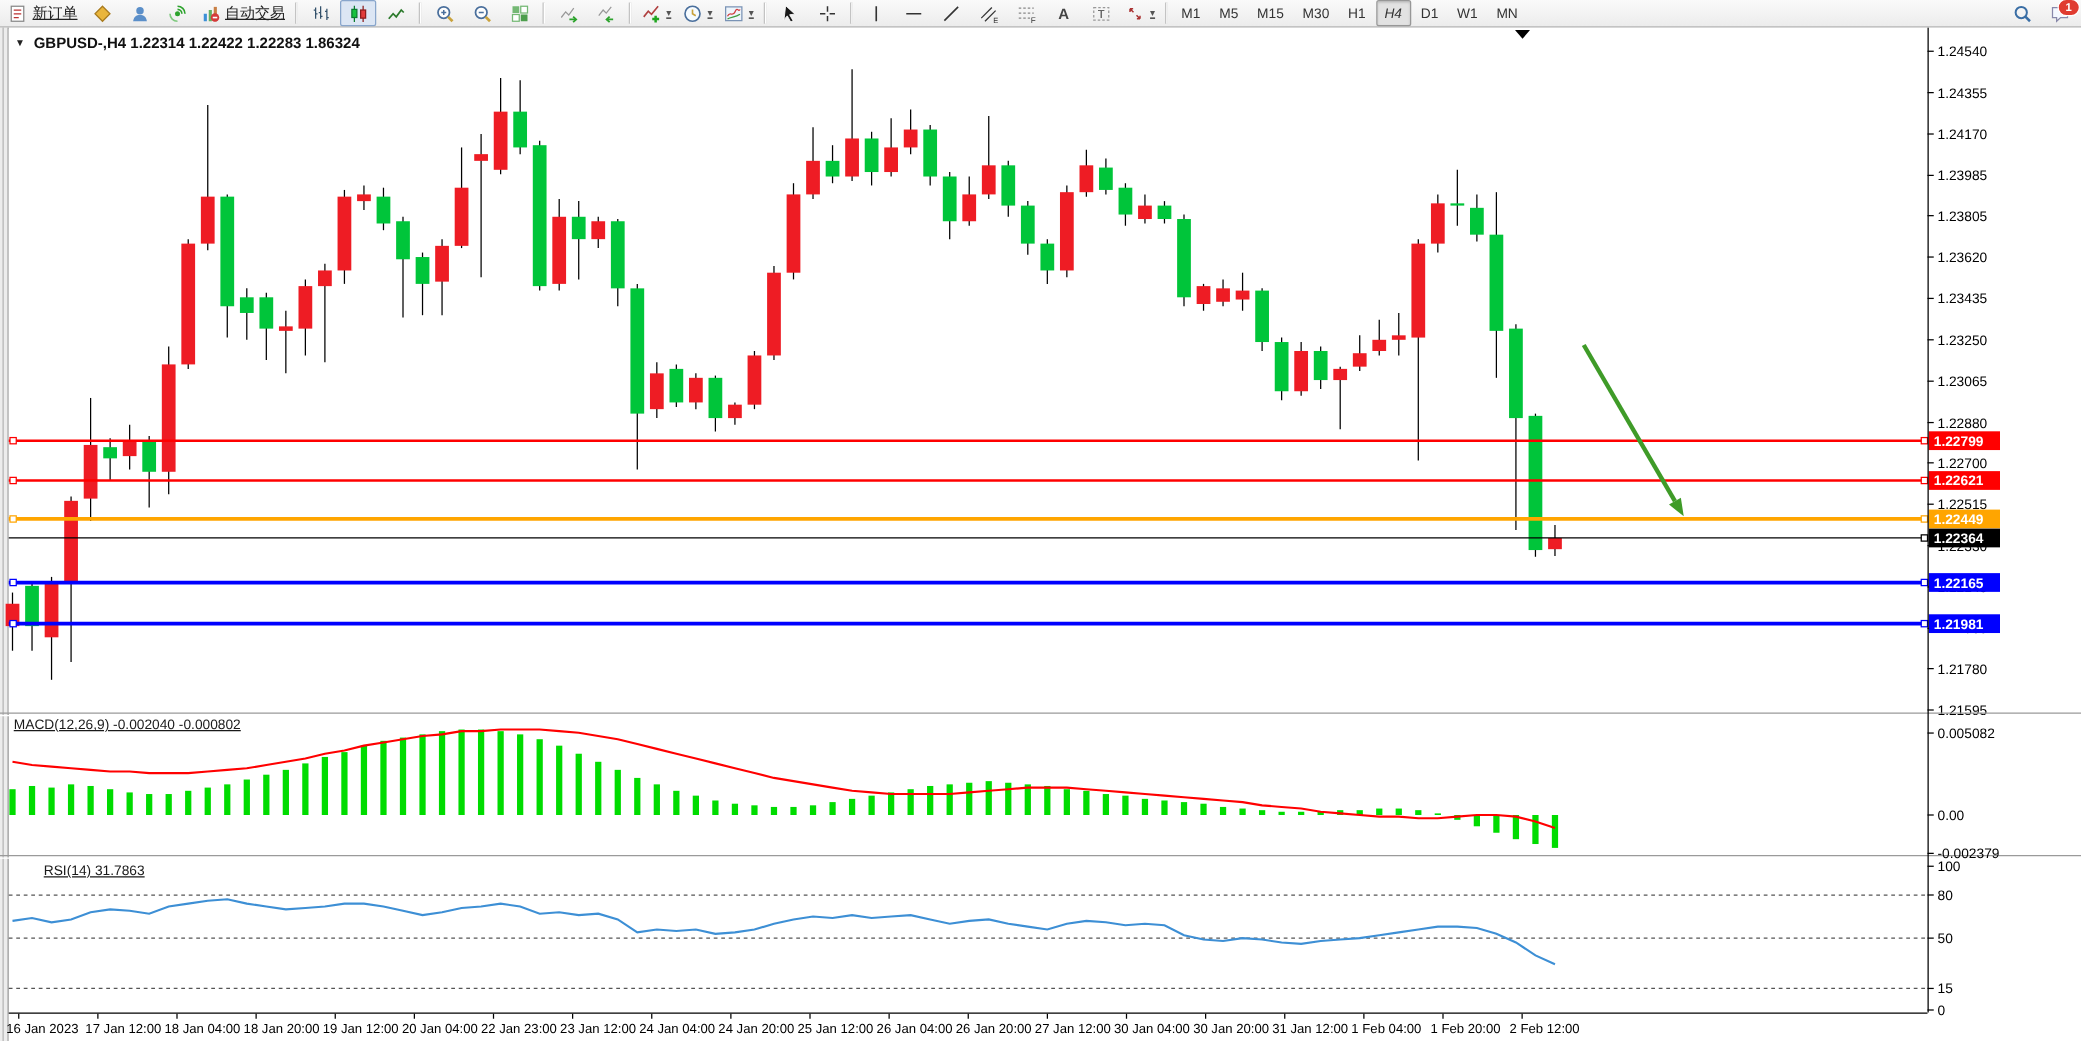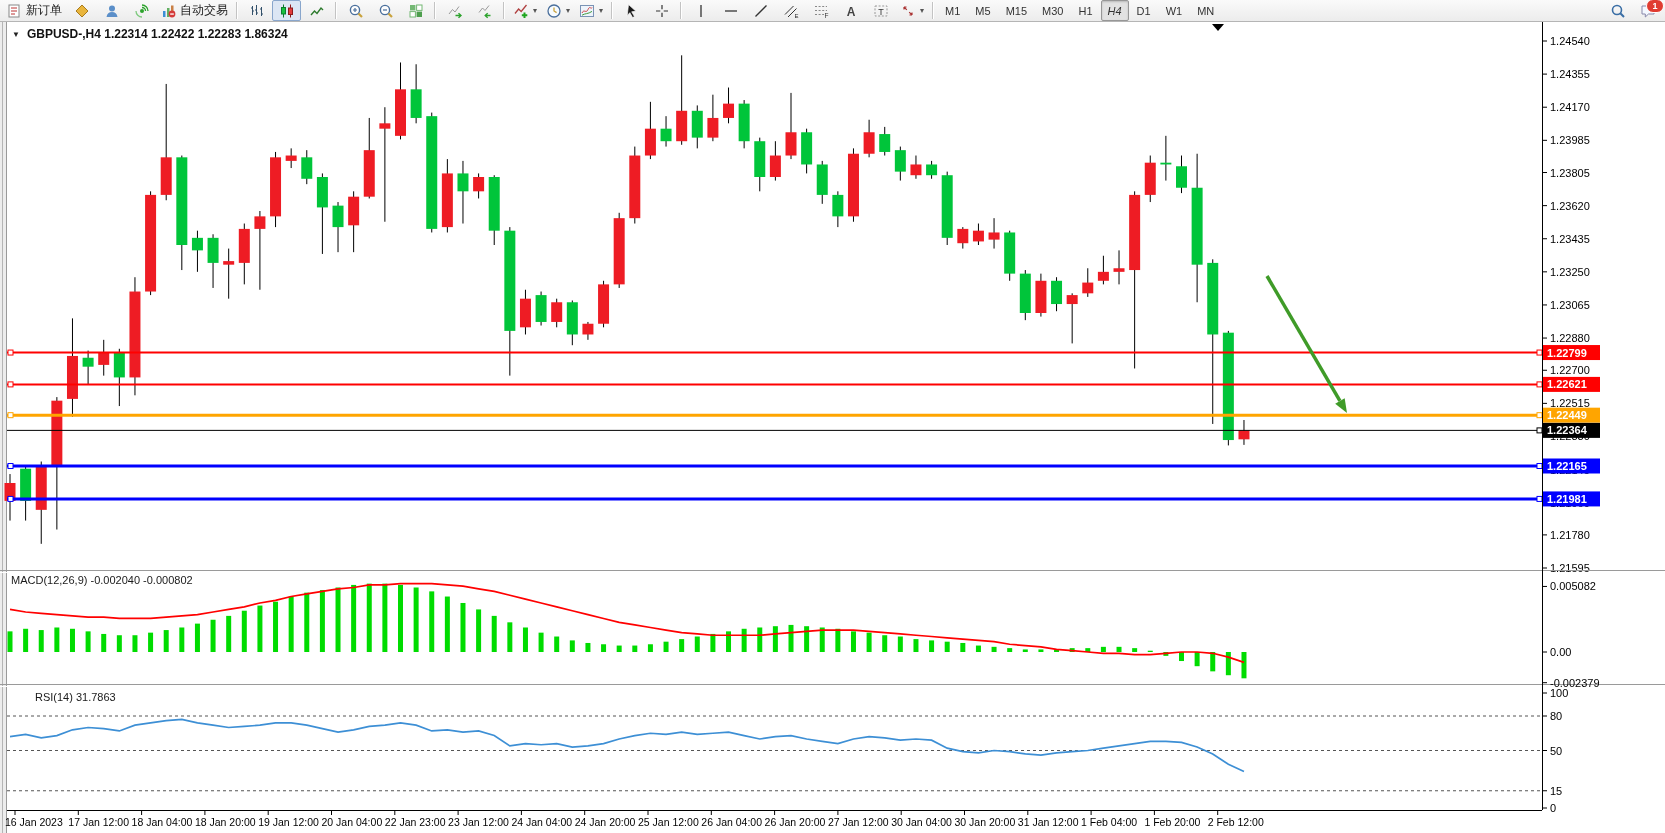--- a/index.html
+++ b/index.html
@@ -4,38 +4,38 @@
 <style>
   html,body{margin:0;padding:0;width:1665px;height:833px;overflow:hidden;
     background:#f0f0f0;font-family:"Liberation Sans","DejaVu Sans",sans-serif;}
   #stage{position:relative;width:1665px;height:833px;}
   
   #toolbar{position:relative;z-index:3;height:21px;display:flex;align-items:center;
     padding:0 3px;background:linear-gradient(#fafafa,#ececec);
     border-bottom:1px solid #b5b5b5;gap:1px;}
   .tb-btn{height:19px;min-width:21px;display:flex;align-items:center;justify-content:center;
     gap:3px;padding:0 3px;border:1px solid transparent;border-radius:2px;font-size:12px;
-    color:#222;position:relative;cursor:default;white-space:nowrap;}
+    color:#222;position:relative;cursor:default;white-space:nowrap;text-decoration:underline;}
   .tb-btn.pressed{background:#dce6f4;border-color:#89a6cc;}
   .tb-btn svg{display:block}
   .tb-sep{width:1px;height:17px;background:#c3c3c3;border-right:1px solid #ffffff;margin:0 3px;}
   .tb-tf{font-size:11px;padding:0 6px;height:19px;display:flex;align-items:center;
     border:1px solid transparent;border-radius:2px;color:#333;}
   .tb-tf.active{background:#e2e2e2;border-color:#979797;box-shadow:inset 0 1px 2px rgba(0,0,0,.18);font-style:italic;}
   .tb-spacer{flex:1}
   .caret{font-size:8px;color:#555;margin-left:1px}
   .badge{position:absolute;top:-2px;right:-3px;background:#e03c31;color:#fff;border-radius:8px;
     min-width:12px;height:12px;font-size:9px;font-weight:bold;display:flex;align-items:center;
     justify-content:center;padding:0 2px;border:1px solid #fff;}
   
   #chart-svg{position:absolute;left:0;top:0;z-index:0;}
   .chart-title{position:absolute;z-index:2;left:12px;top:27px;display:flex;align-items:center;
     gap:7px;font-size:12px;font-weight:bold;color:#111;}
   .chart-title .dd{font-size:8px;color:#222;font-weight:normal;}
-  .ind-label{position:absolute;z-index:2;font-size:11px;color:#1a1a1a;}
+  .ind-label{position:absolute;z-index:2;font-size:11px;color:#1a1a1a;text-decoration:underline;}
   #macd-label{left:11px;top:574px;}
   #rsi-label{left:11px;top:691px;margin-left:24px;}
 </style>
 </head>
 <body>
 
 <div id="stage">
   <svg id="chart-svg" width="1665" height="833">
       <rect x="0" y="22" width="1665" height="811" fill="#ffffff"></rect>
       <rect x="0" y="22" width="7" height="811" fill="#ededed"></rect>

